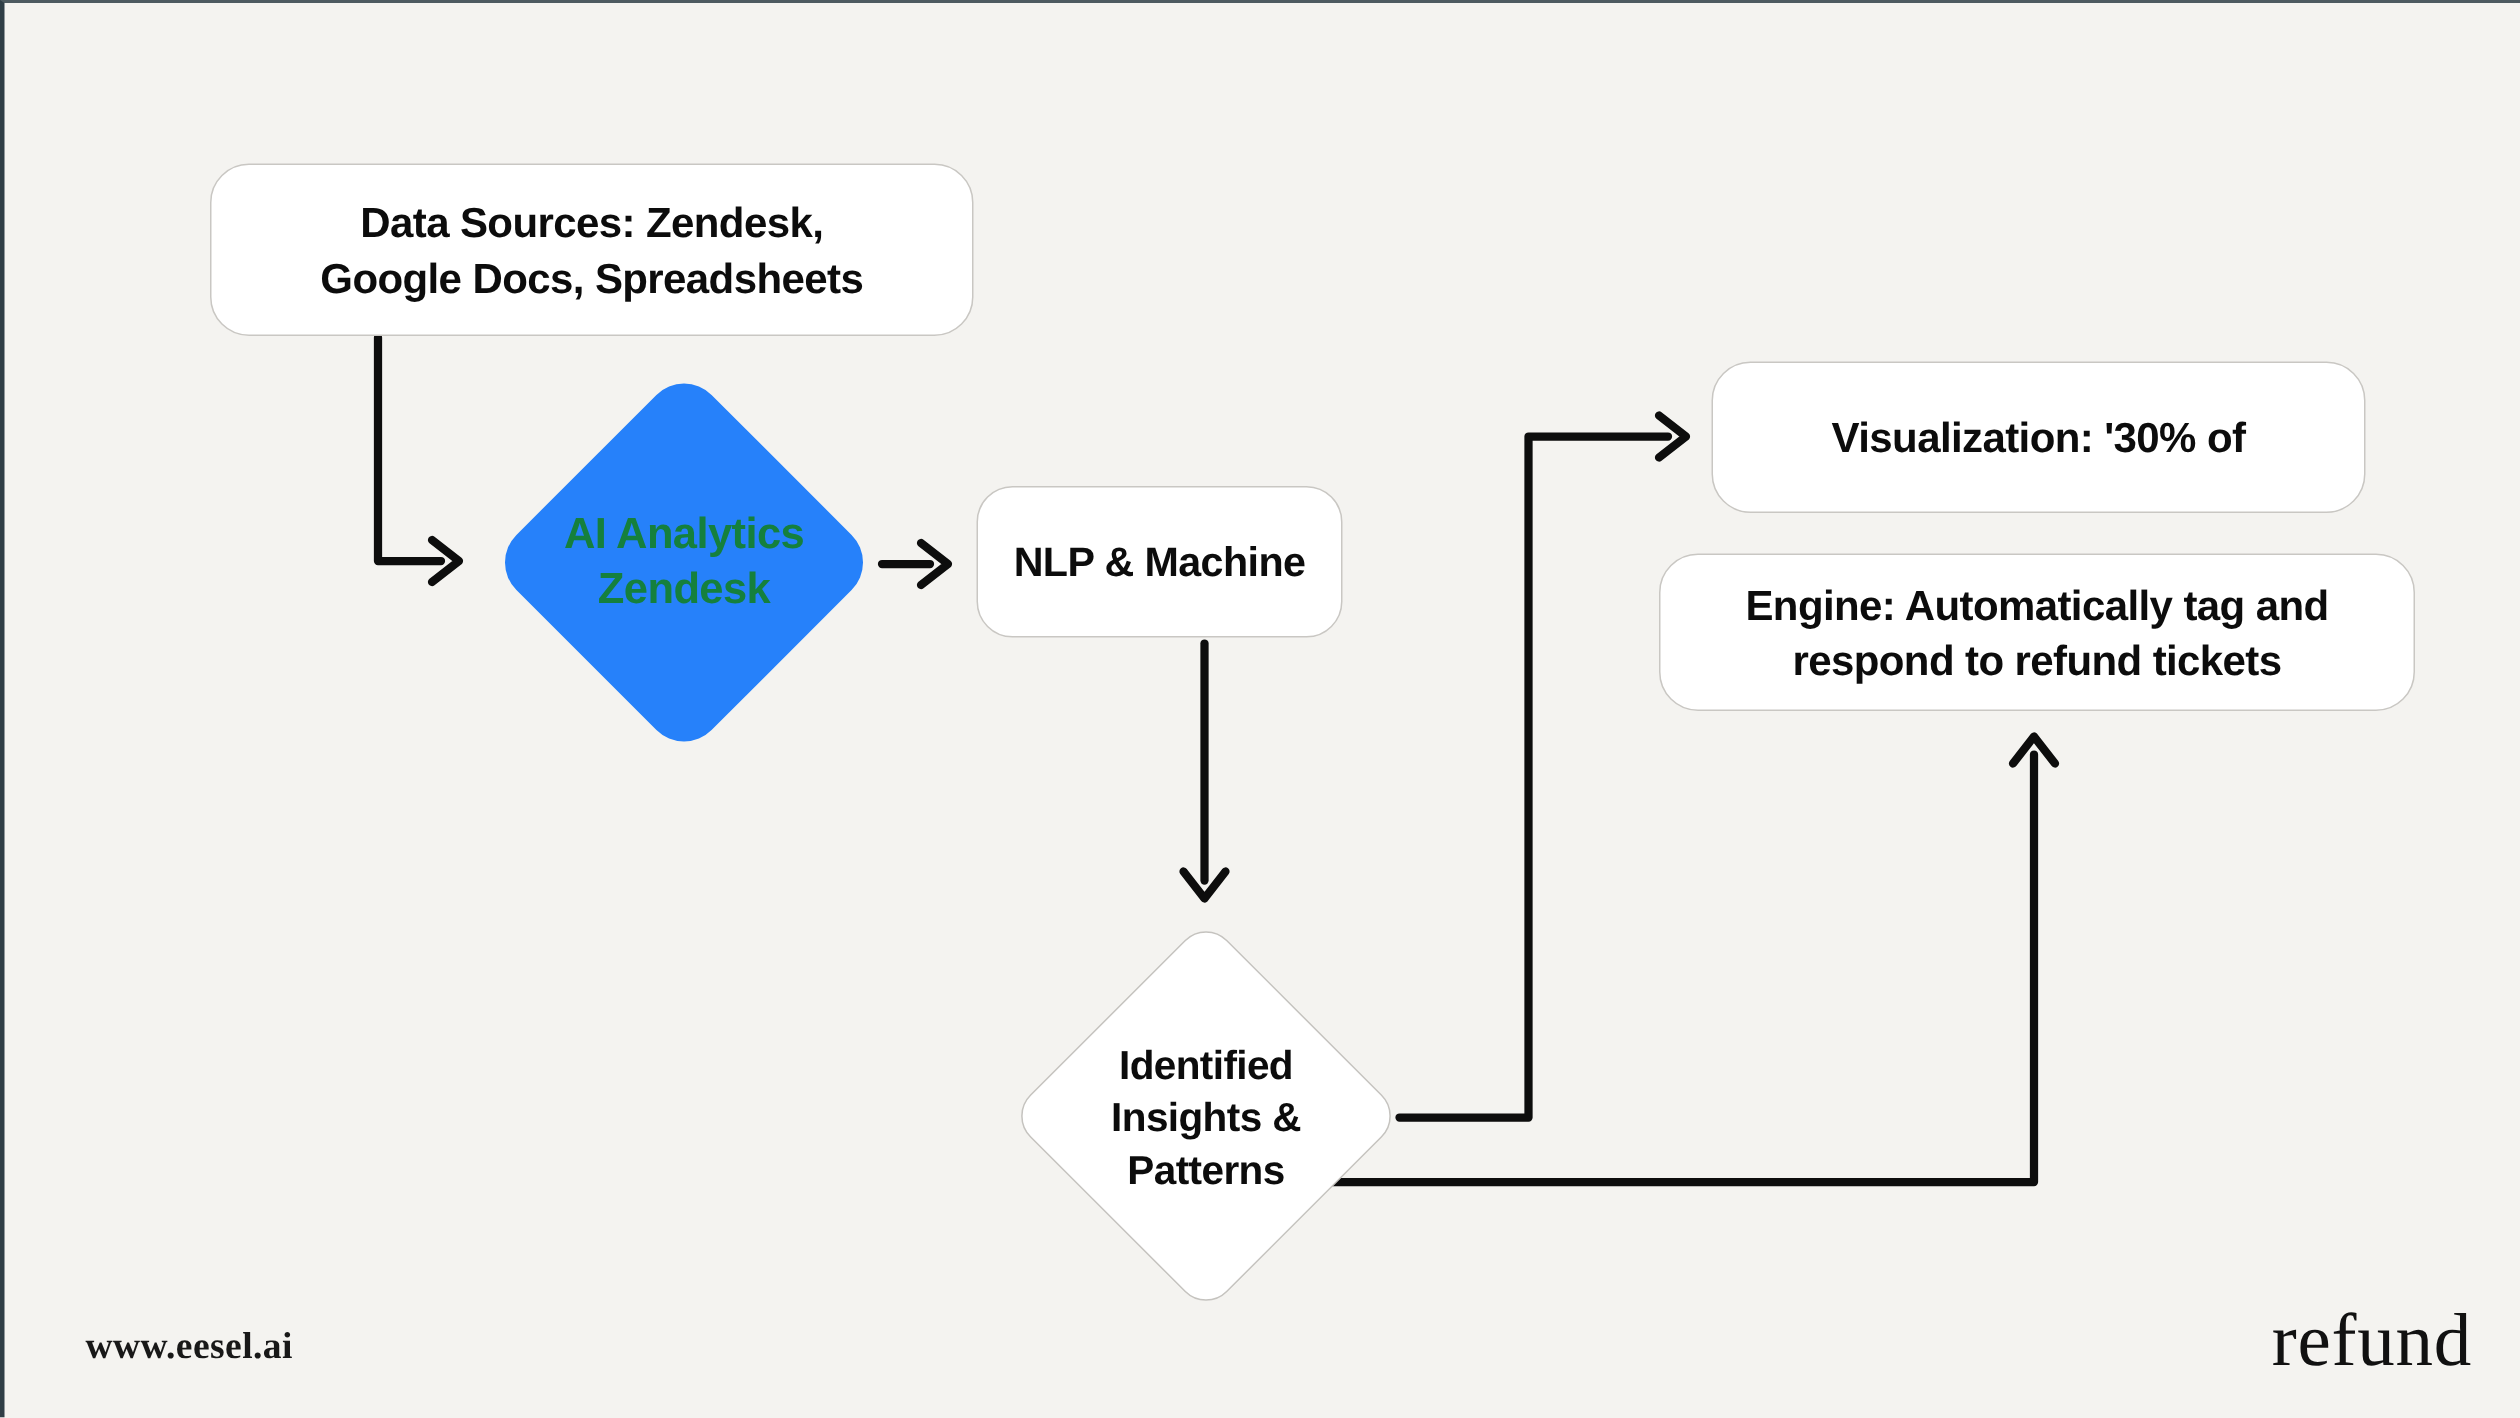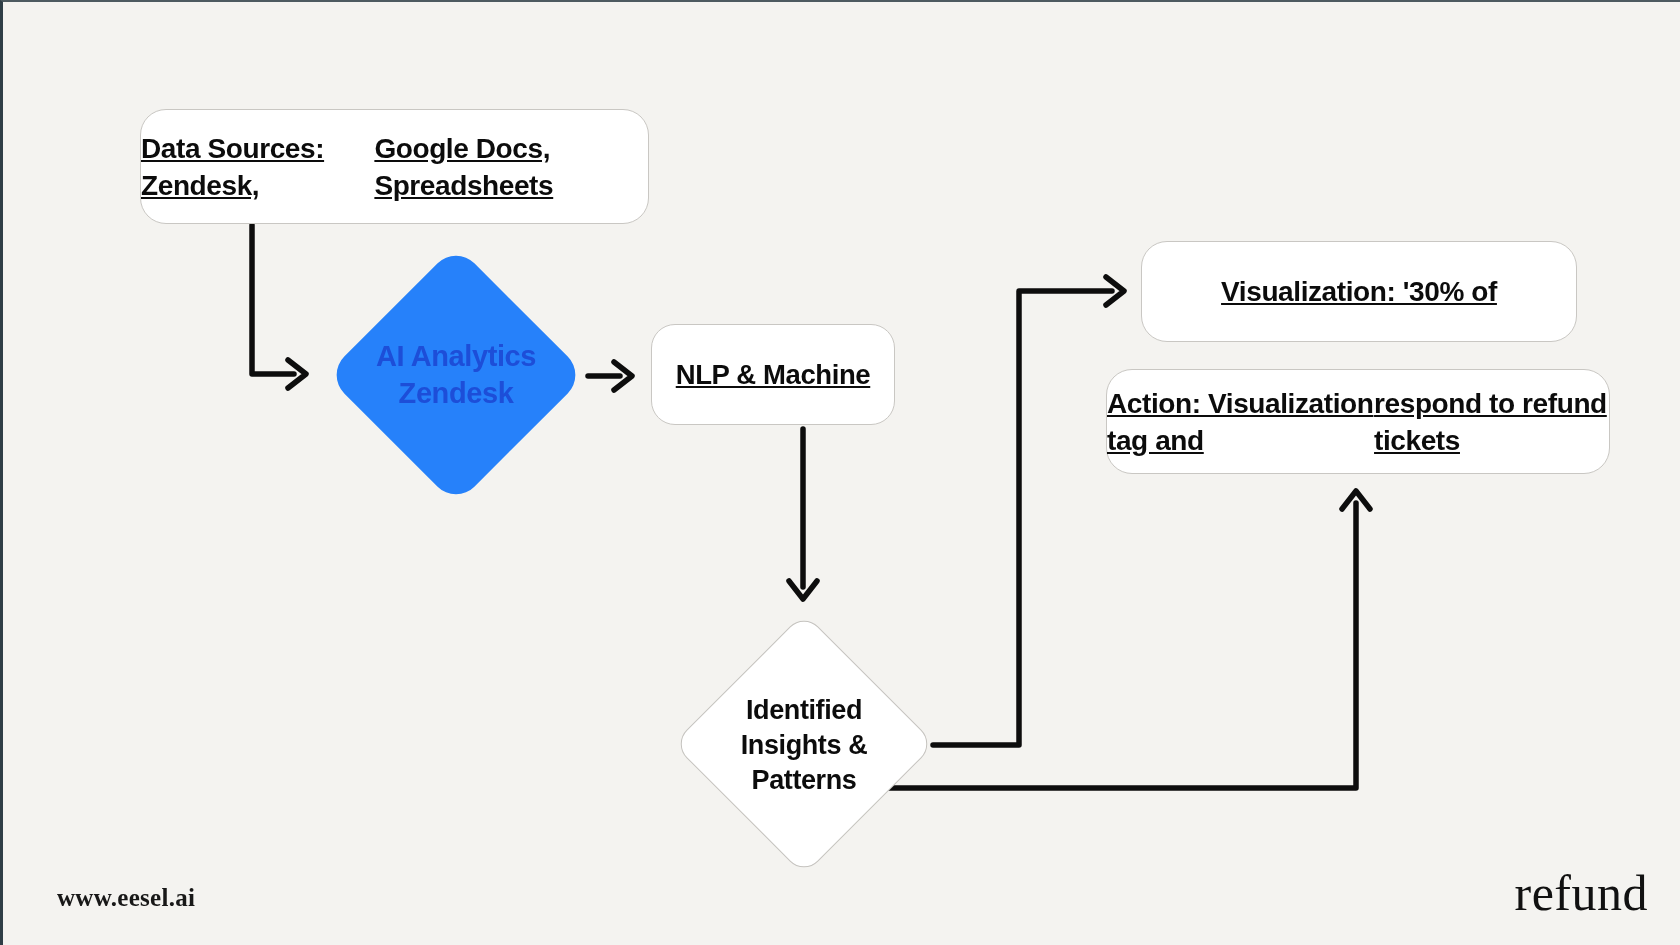--- a/index.html
+++ b/index.html
@@ -24,25 +24,25 @@
     position: absolute;
     top: 0; left: 0;
     width: 1680px;
     height: 945px;
     z-index: 1;
   }
   .node {
     position: absolute;
     z-index: 2;
     display: flex;
+    flex-direction: column;
     align-items: center;
     justify-content: center;
     text-align: left;
     box-sizing: border-box;
-    text-decoration: underline;
   }
   .rounded-box {
     background: #ffffff;
     border: 1.5px solid #c9c7c3;
     border-radius: 26px;
     color: #0c0c0c;
     font-weight: 700;
     font-size: 28px;
     line-height: 37px;
     letter-spacing: -0.4px;
@@ -67,21 +67,21 @@
     z-index: 3;
     display: flex;
     flex-direction: column;
     align-items: center;
     justify-content: center;
     text-align: center;
     font-weight: 700;
     letter-spacing: -0.4px;
   }
   .diamond-label.blue-label {
-    color: #1d4ed8;
+    color: #15803d;
     font-size: 29px;
     line-height: 37px;
   }
   .diamond-label.white-label {
     color: #0c0c0c;
     font-size: 27px;
     line-height: 35px;
     align-items: center;
   }
   .footer-url {
@@ -162,20 +162,20 @@
     <span>Identified</span>
     <span>Insights &amp;</span>
     <span>Patterns</span>
   </div>
 
   <div class="node rounded-box" style="left:1138px; top:239px; width:436px; height:101px;">
     <span>Visualization: '30% of</span>
   </div>
 
   <div class="node rounded-box" style="left:1103px; top:367px; width:504px; height:105px;">
-    <span>Action: Visualization tag and</span>
+    <span>Engine: Automatically tag and</span>
     <span>respond to refund tickets</span>
   </div>
 
   <div class="footer-url">www.eesel.ai</div>
   <div class="brand-logo">refund</div>
 
 </div>
 
 </body></html>

